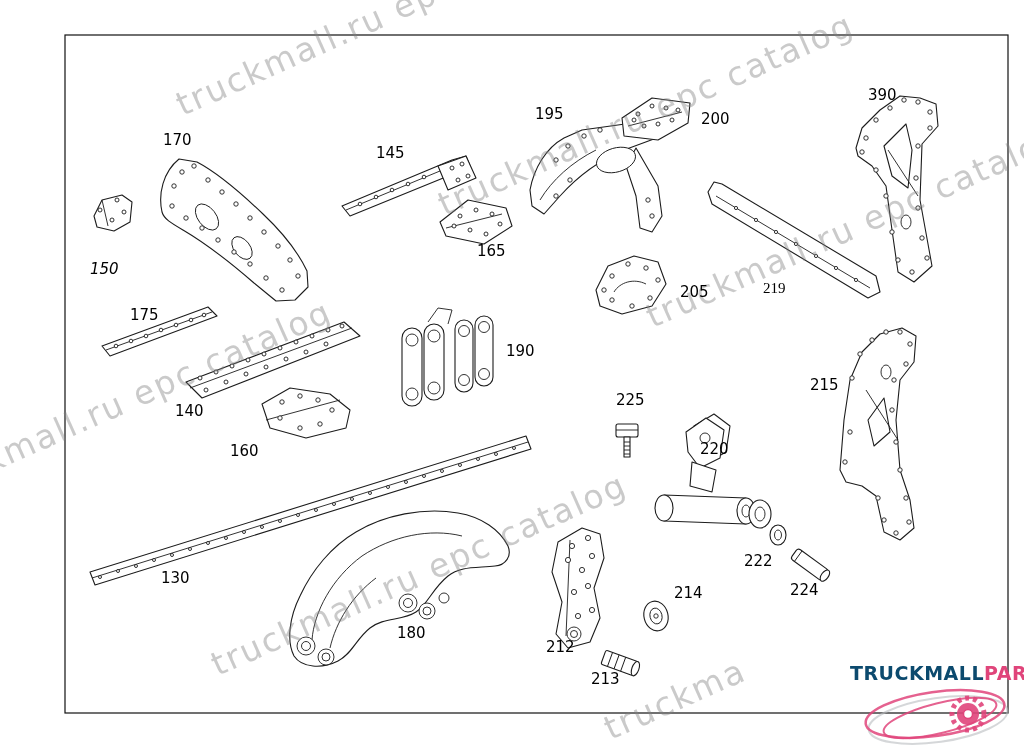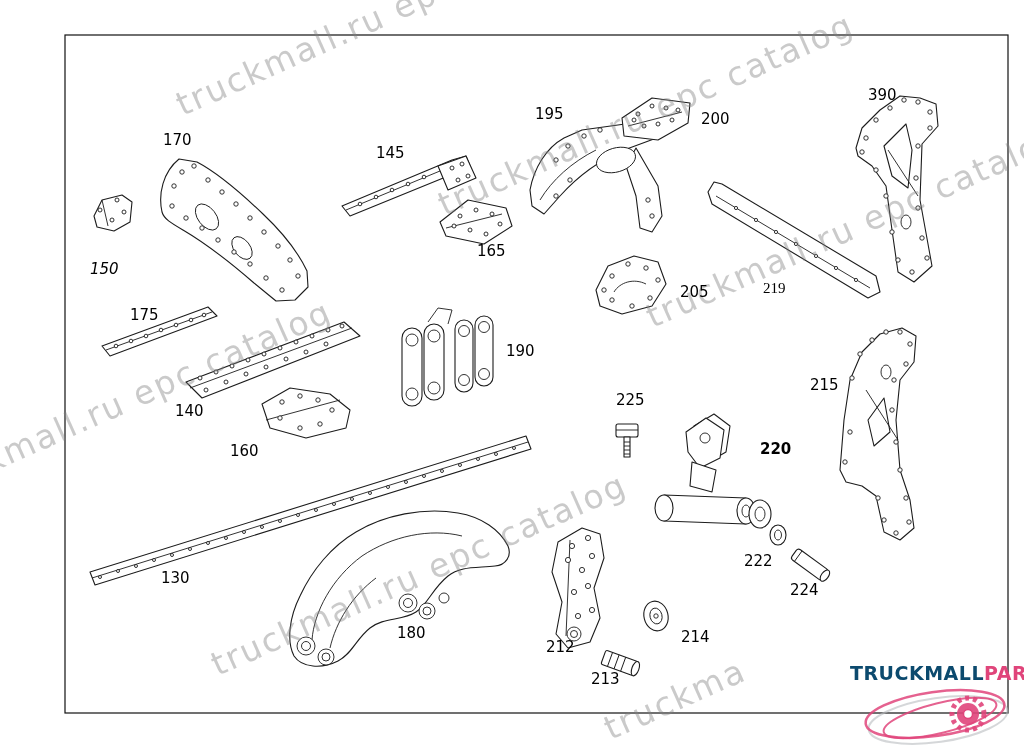--- a/index.html
+++ b/index.html
@@ -379,28 +379,28 @@
   <span class="part-label" style="left:701px;top:110px;">200</span>
   <span class="part-label" style="left:868px;top:86px;">390</span>
   <span class="part-label" style="left:763px;top:280px;font-family:Liberation Serif, serif;">219</span>
   <span class="part-label" style="left:680px;top:283px;">205</span>
   <span class="part-label" style="left:130px;top:306px;">175</span>
   <span class="part-label" style="left:175px;top:402px;">140</span>
   <span class="part-label" style="left:230px;top:442px;">160</span>
   <span class="part-label" style="left:506px;top:342px;">190</span>
   <span class="part-label" style="left:810px;top:376px;">215</span>
   <span class="part-label" style="left:616px;top:391px;">225</span>
-  <span class="part-label" style="left:760px;top:440px;font-weight:bold;">220</span>
+  <span class="part-label" style="left:700px;top:440px;">220</span>
   <span class="part-label" style="left:744px;top:552px;text-align:center;">222</span>
   <span class="part-label" style="left:790px;top:581px;">224</span>
   <span class="part-label" style="left:161px;top:569px;">130</span>
   <span class="part-label" style="left:397px;top:624px;">180</span>
   <span class="part-label" style="left:546px;top:638px;">212</span>
   <span class="part-label" style="left:591px;top:670px;">213</span>
-  <span class="part-label" style="left:674px;top:628px;margin-left:7px;">214</span>
+  <span class="part-label" style="left:674px;top:584px;">214</span>
 
   <div id="logo">
     <div class="logo-text">
       <span class="brand-gray">TRUCKMALL</span><span class="brand-accent">PARTS</span>
     </div>
     <svg width="165" height="66" viewBox="0 0 165 66">
       <ellipse cx="88" cy="36" rx="70" ry="22" transform="rotate(-8 88 36)" fill="none" stroke="#b9bcbf" stroke-width="2" opacity="0.6"></ellipse>
       <ellipse cx="85" cy="30" rx="70" ry="22" transform="rotate(-8 85 30)" fill="none" stroke="#e0457b" stroke-width="2.5" opacity="0.85"></ellipse>
       <ellipse cx="90" cy="34" rx="58" ry="15" transform="rotate(-14 90 34)" fill="none" stroke="#e0457b" stroke-width="2" opacity="0.85"></ellipse>
       <circle cx="118" cy="30" r="16" fill="none" stroke="#e0457b" stroke-width="5" stroke-dasharray="4 4" opacity="0.9"></circle>

